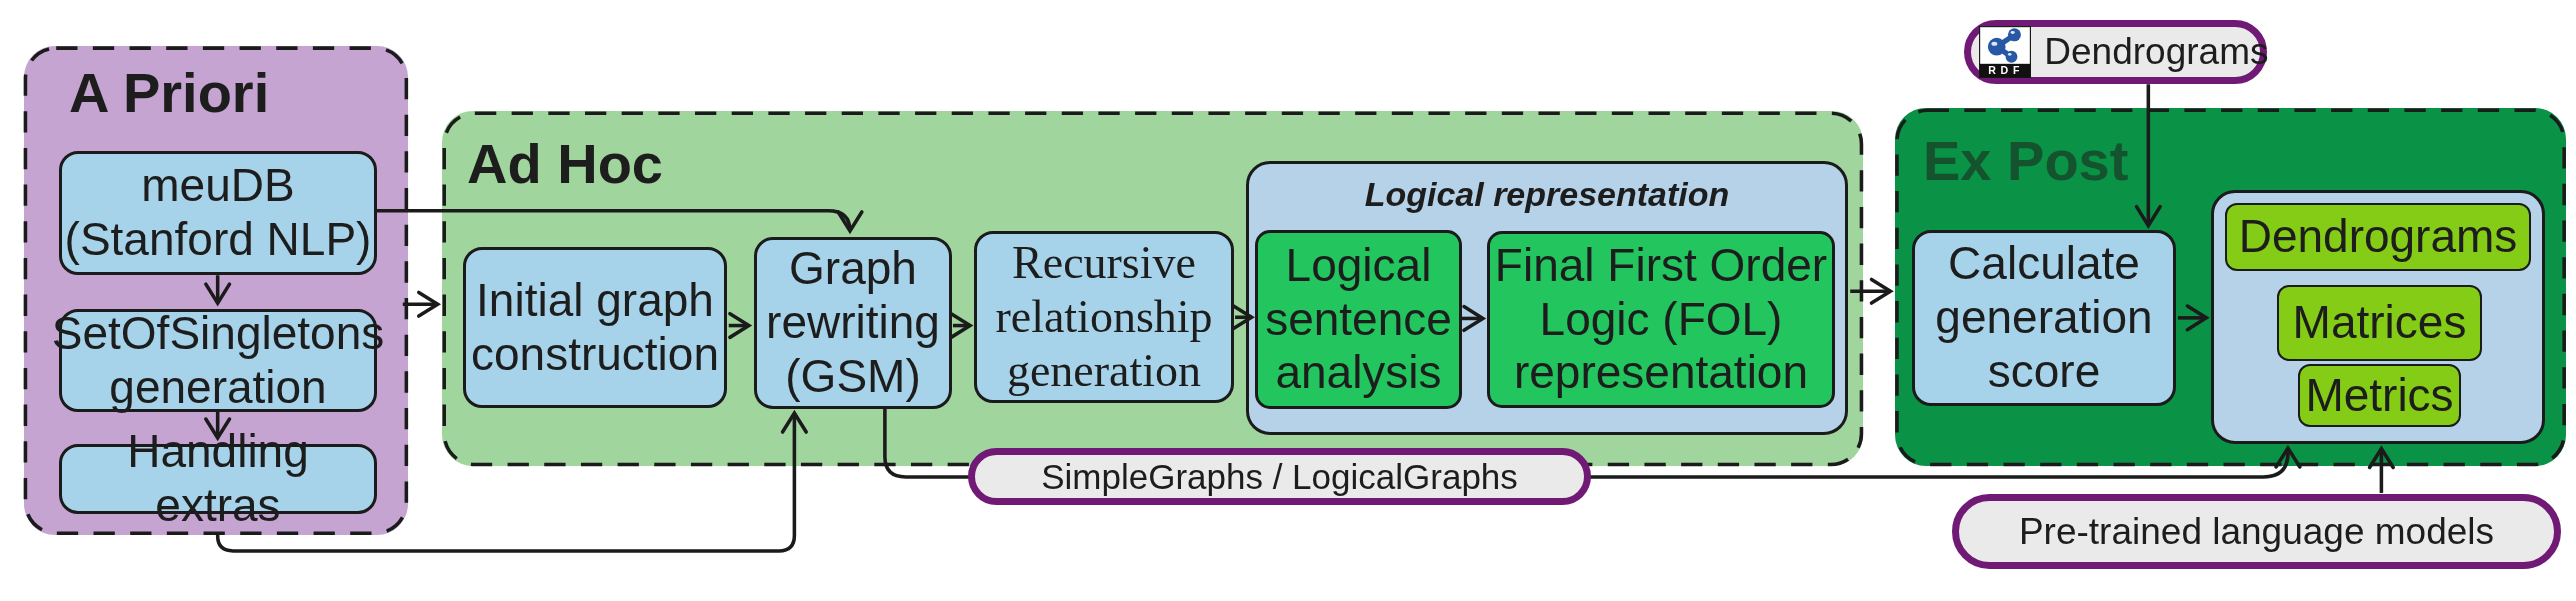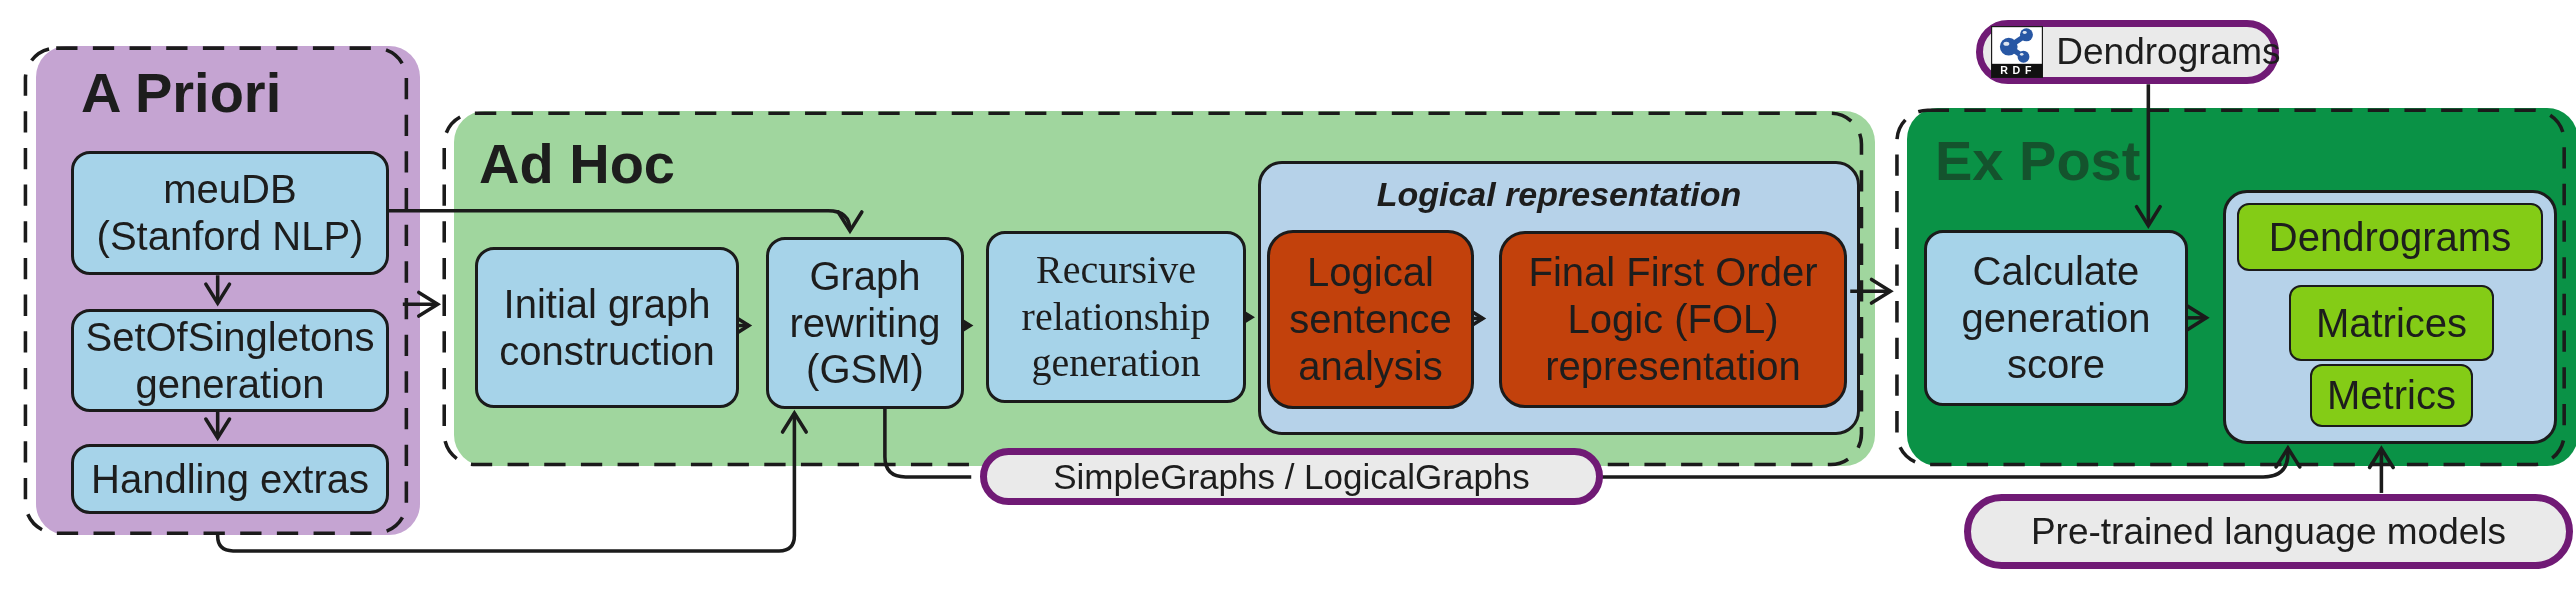--- a/index.html
+++ b/index.html
@@ -1,30 +1,30 @@
 <!DOCTYPE html>
 <html style="font-size:9.5px"><head>
 <meta charset="utf-8">
 <style>
   html,body{margin:0;padding:0;background:#ffffff;}
   .canvas{
     position:relative;width:2576px;height:602px;overflow:hidden;background:#ffffff;
     font-family:"Liberation Sans","DejaVu Sans",sans-serif;color:#1d1d1d;
   }
-  .abs{position:absolute;box-sizing:border-box;margin-left:12px;}
+  .abs{position:absolute;box-sizing:border-box;}
   .group{z-index:1;border-radius:31px;}
   .container{z-index:2;border:3px solid #1b1b1b;border-radius:24px;}
   .wires{position:absolute;left:0;top:0;z-index:3;}
   .node,.pill,.gtitle,.ctitle{z-index:4;}
   .node{
     display:flex;align-items:center;justify-content:center;text-align:center;
     white-space:pre-line;border:3px solid #1b1b1b;border-radius:19px;
-    font-size:40px;line-height:1.17;background:#a6d3e9;
+    font-size:46px;line-height:1.17;background:#a6d3e9;
   }
-  .subnode{background:#c2410c;border-radius:26px;}
+  .subnode{background:#22c55e;border-radius:15px;}
   .outrect{background:#84cc16;border:2.4px solid #1b1b1b;border-radius:12px;text-align:center;}
   .gtitle{font-size:56px;font-weight:bold;white-space:nowrap;}
   .ctitle{font-size:34px;font-weight:bold;font-style:italic;text-align:center;white-space:nowrap;}
   .pill{
     display:flex;align-items:center;justify-content:center;text-align:center;
     background:#eaeaea;border:7px solid #701a75;border-radius:41px;
     font-size:35px;white-space:nowrap;
   }
   .pill.parm{justify-content:flex-start;gap:13px;padding-left:8.3px;font-size:37px;}
   .rdf-logo{flex:0 0 auto;display:block;}

